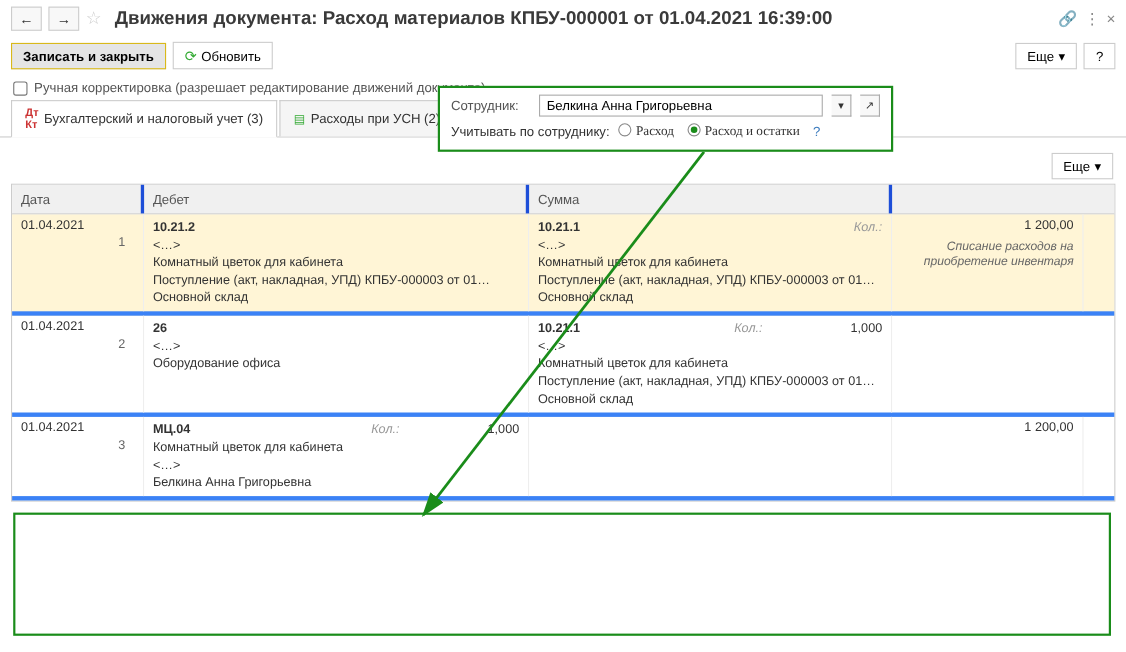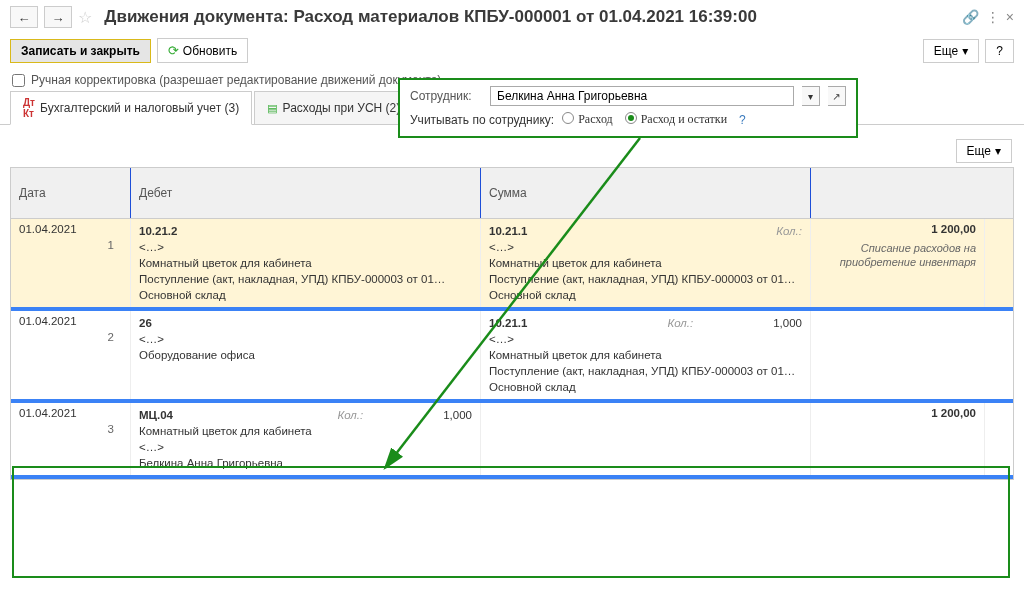--- a/index.html
+++ b/index.html
@@ -16,46 +16,46 @@
 .spacer { flex: 1; }
 
 .checkbox-row { padding: 4px 12px; font-size: 12px; color: #555; display: flex; align-items: center; gap: 6px; }
 
 .tabs { display: flex; border-bottom: 1px solid #ccc; padding-left: 10px; }
 .tab { padding: 5px 12px; border: 1px solid #ccc; border-bottom: none; background: #f5f5f5; margin-right: 2px; font-size: 12px; cursor: pointer; display: flex; align-items: center; gap: 5px; }
 .tab.active { background: #fff; border-bottom: 1px solid #fff; margin-bottom: -1px; }
 .tab-icon-red { color: #c33; font-size: 10px; font-weight: bold; }
 .tab-icon-green { color: #3a3; font-size: 11px; }
 
-.filter-box { position: absolute; top: 78px; left: 398px; width: 460px; height: 60px; border: 2px solid #1a8c1a; background: #fff; padding: 6px 10px; z-index: 5; }
+.filter-box { position: absolute; top: 78px; left: 398px; width: 414px; height: 60px; border: 2px solid #1a8c1a; background: #fff; padding: 6px 10px; z-index: 5; }
 .filter-row { display: flex; align-items: center; gap: 8px; font-size: 12px; margin-bottom: 6px; }
 .filter-label { color: #555; width: 72px; }
 .filter-input { border: 1px solid #aaa; padding: 2px 6px; flex: 1; font-size: 12px; height: 20px; }
 .filter-btn { width: 18px; height: 20px; border: 1px solid #aaa; border-left: none; background: #f8f8f8; font-size: 10px; cursor: pointer; display: flex; align-items: center; justify-content: center; }
 .radio-group { display: flex; gap: 12px; align-items: center; }
 .radio-opt { display: flex; align-items: flex-start; gap: 4px; font-family: Liberation Serif, serif; }
 .radio-circle { width: 12px; height: 12px; border: 1px solid #888; border-radius: 50%; display: flex; align-items: center; justify-content: center; }
 .radio-circle.selected::after { content: ""; width: 6px; height: 6px; background: #1a8c1a; border-radius: 50%; }
 .help-link { color: #3a7abd; cursor: pointer; }
 
 .content { padding: 10px; position: relative; }
 .sub-toolbar { display: flex; justify-content: flex-end; padding: 4px 2px; }
 
 .grid { border: 1px solid #ccc; }
 .grid-header { display: grid; grid-template-columns: 120px 350px 330px 174px; background: #f0f0f0; border-bottom: 1px solid #ccc; }
-.gh-cell { padding: 18px 8px; font-size: 12px; color: #555; border-right: 1px solid #1d4ed8; }
+.gh-cell { padding: 6px 8px; font-size: 12px; color: #555; border-right: 3px solid #1d4ed8; }
 
 .grid-row { display: grid; grid-template-columns: 120px 350px 330px 174px; border-bottom: 4px solid #3b82f6; }
 .g-cell { padding: 4px 8px; font-size: 11.5px; border-right: 1px solid #eee; }
 .g-date { display: flex; flex-direction: column; }
 .g-num { text-align: right; padding-right: 8px; color: #666; margin-top: 4px; }
 .g-line { padding: 2px 0; white-space: nowrap; overflow: hidden; text-overflow: ellipsis; }
 .g-bold { font-weight: bold; }
 .g-sum { text-align: right; }
-.g-sum-val { font-weight: bold; }
+.g-sum-val { font-weight: normal; }
 .g-sum-desc { font-style: italic; color: #666; margin-top: 6px; font-size: 11px; line-height: 1.3; }
 .g-kol { float: right; font-style: italic; color: #999; }
 .g-val { float: right; }
 
 .row-yellow { background: #fff5d6; }
 
 .highlight-box { position: absolute; border: 2px solid #1a8c1a; pointer-events: none; z-index: 4; }
 .arrow-line { position: absolute; pointer-events: none; z-index: 3; }
 
 .star-icon { color: #ccc; font-size: 16px; }

